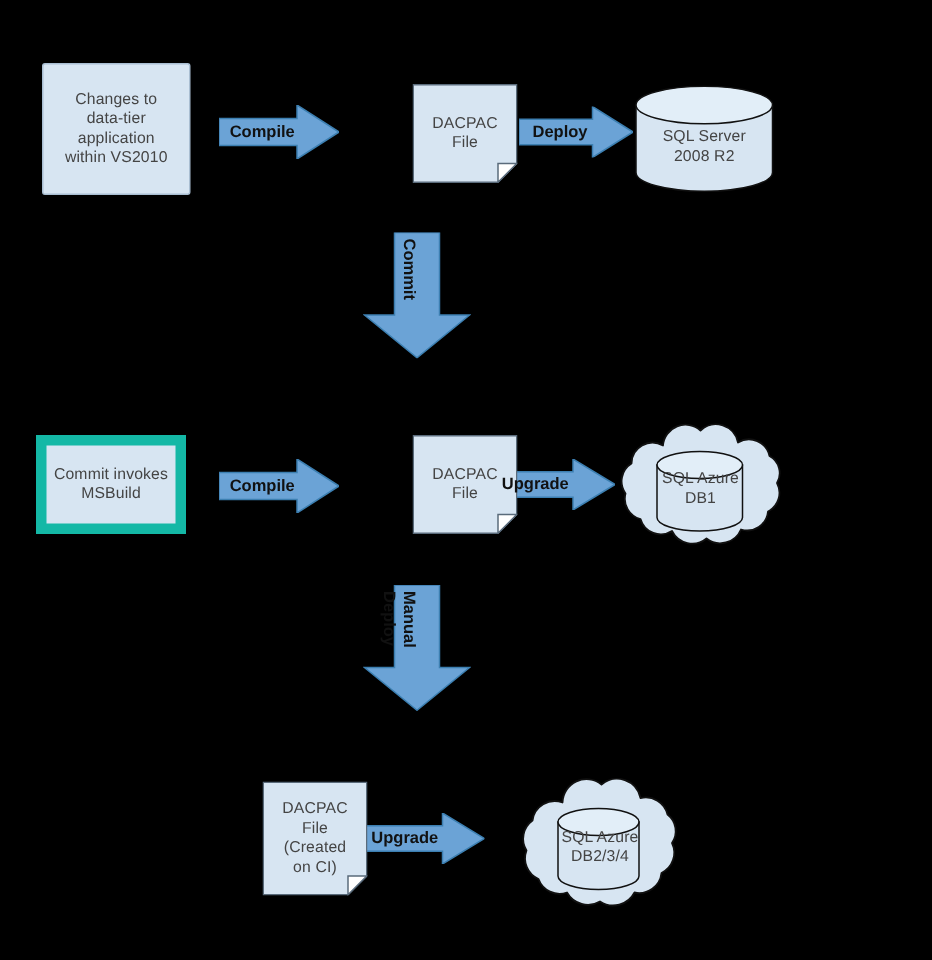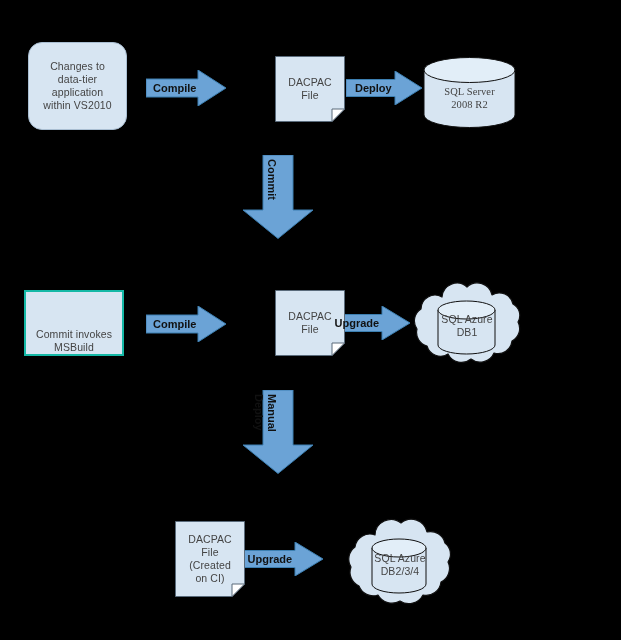--- a/index.html
+++ b/index.html
@@ -31,27 +31,26 @@
   }
   .node .label {
     position: relative;
     z-index: 3;
     padding: 0 3px;
   }
   
   .rounded-box {
     background: #d7e5f2;
     border: 1px solid #a9bed2;
-    border-radius: 14px;
+    border-radius: 2px;
   }
   
   .plain-box {
     background: #d7e5f2;
-    border: 2px solid #14b8a6;
-    align-items: flex-end;
+    border: 7px solid #14b8a6;
   }
   
   .doc-shape {
     background: transparent;
     border: none;
     margin-left: 34px;
   }
   .doc-shape svg {
     position: absolute;
     left: 0;
@@ -142,21 +141,21 @@
       <path d="M0,8.5 L49,8.5 L49,0 L76,17 L49,34 L49,25.5 L0,25.5 Z" fill="#6ba3d6" stroke="#3c7fb1" stroke-width="1"></path>
     </svg>
     <div class="arrow-label">Deploy</div>
   </div>
 
   <div class="node cyl-shape" style="left:423px; top:57px; width:93px; height:71px;">
     <svg viewBox="0 0 93 71" preserveAspectRatio="none">
       <path d="M1,13 L1,58 A45.5,12.5 0 0 0 92,58 L92,13 Z" fill="#d7e5f2" stroke="#111111" stroke-width="1"></path>
       <ellipse cx="46.5" cy="13" rx="45.5" ry="12.5" fill="#e2eef8" stroke="#111111" stroke-width="1"></ellipse>
     </svg>
-    <div class="label" style="margin-top:11px;font-family:Liberation Serif, serif;">SQL Server<br>2008 R2</div>
+    <div class="label" style="margin-top:11px;">SQL Server<br>2008 R2</div>
   </div>
 
   <div class="arrow v" style="left:242px; top:155px; width:72px; height:84px;">
     <svg viewBox="0 0 72 84" preserveAspectRatio="none">
       <path d="M21,0 L51,0 L51,55 L71,55 L36,83.5 L1,55 L21,55 Z" fill="#6ba3d6" stroke="#3c7fb1" stroke-width="1"></path>
     </svg>
     <div class="arrow-label">Commit</div>
   </div>
 
   <div class="node plain-box" style="left:24px; top:290px; width:100px; height:66px;">

